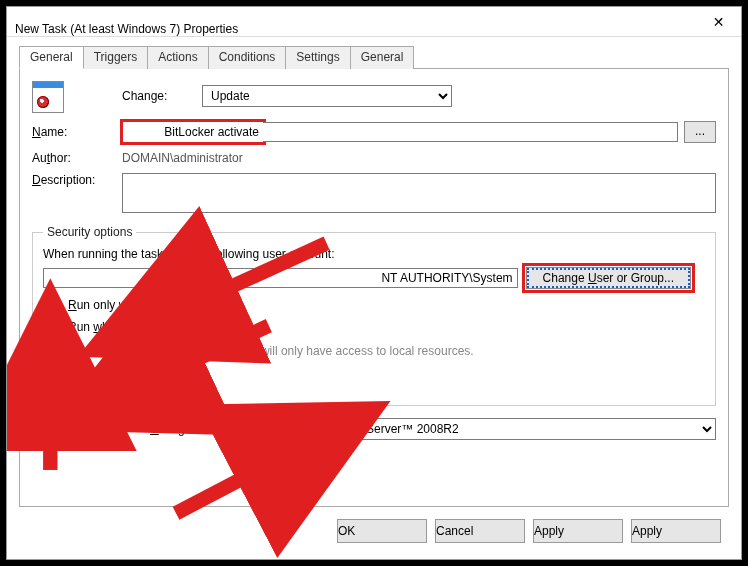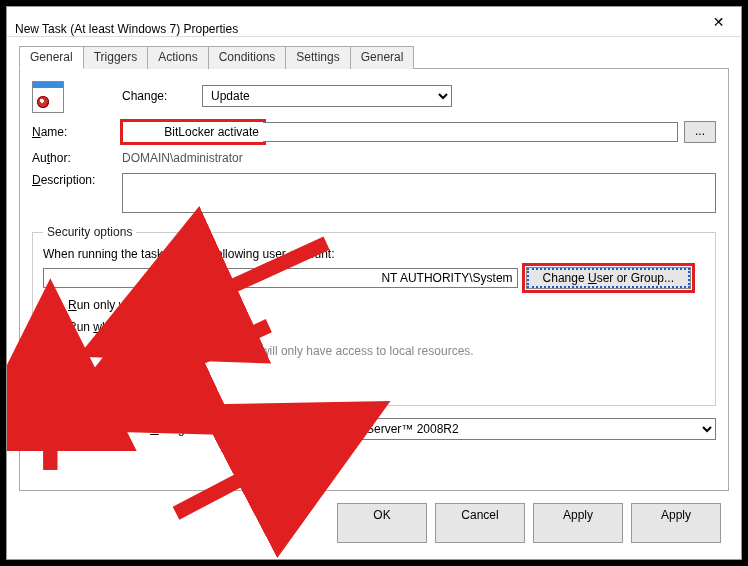--- a/index.html
+++ b/index.html
@@ -156,24 +156,23 @@
   }
   .check-row.indent { margin-left: 18px; color: #888; }
   .footer-btns {
     display: flex;
     justify-content: flex-end;
     gap: 8px;
     padding: 12px 8px 4px 8px;
   }
   .dlg-btn {
     width: 90px;
-    height: 40px;
+    height: 24px;
     border: 1px solid #999;
     background: #e6e6e6;
-    text-align: center;
     line-height: 22px;
   }
   
   .hl-red {
     outline: 3px solid #e02020;
     outline-offset: -1px;
   }
   .hl-blue {
     outline: 2px dotted #1a5bd0;
     outline-offset: -3px;

